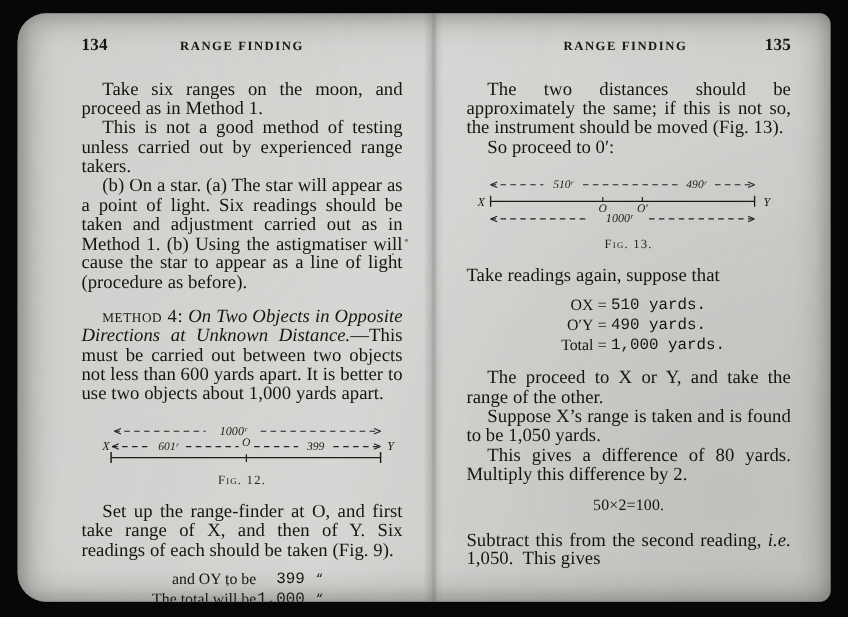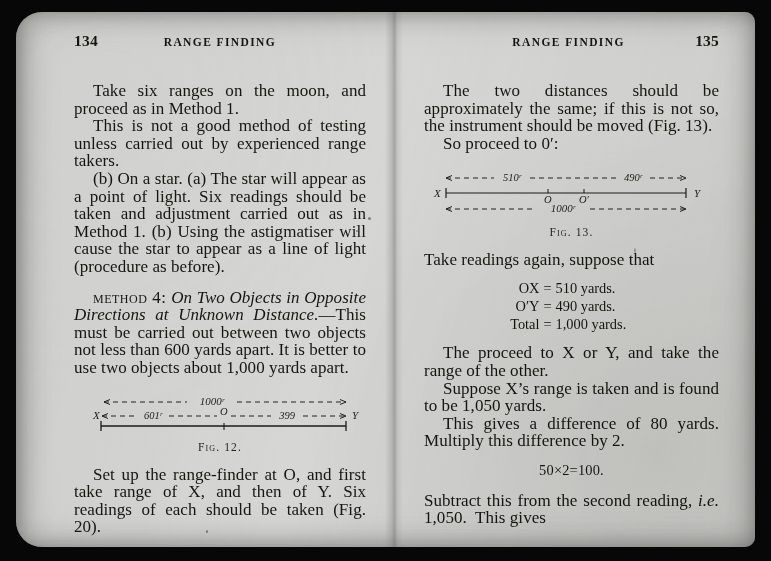--- a/index.html
+++ b/index.html
@@ -88,21 +88,21 @@
     top: 20px;
   }
   #page-left  .page-inner { left: 58px; width: 292px; }
   #page-right .page-inner { left: 30px; width: 295px; }
 
   
   .head {
     display: flex;
     align-items: baseline;
     height: 22px;
-    margin-bottom: 28px;
+    margin-bottom: 18px;
   }
   .folio {
     font-size: 15.5px;
     font-weight: bold;
     letter-spacing: .2px;
   }
   .runhead {
     flex: 1;
     text-align: center;
     font-size: 11.5px;
@@ -147,21 +147,21 @@
   .eqtable {
     margin: 11px 0 11px 0;
     display: flex;
     flex-direction: column;
     align-items: center;
     font-size: 14.4px;
     line-height: 17.8px;
   }
   .eqtable .r { display: flex; white-space: pre; justify-content: center; }
   .eqtable .c1 { text-align: right; }
-  .eqtable .c2 { text-align: left; }
+  .eqtable .c2 { text-align: left; font-family: Liberation Mono, monospace; }
 
   
   .figure { margin: 16px 0 0 0; }
   .figcap {
     text-align: center;
     font-size: 11.5px;
     letter-spacing: 1.1px;
     font-variant: small-caps;
     margin-top: 4px;
     color: #25251c;
@@ -227,21 +227,21 @@
             <text x="146" y="22" font-size="10.5">O</text>
 
             <line x1="27" y1="33" x2="272" y2="33" stroke="#1b1b14" stroke-width="1.3"></line>
             <line x1="27" y1="28" x2="27" y2="38" stroke="#1b1b14" stroke-width="1.3"></line>
             <line x1="272" y1="28" x2="272" y2="38" stroke="#1b1b14" stroke-width="1.3"></line>
             <line x1="150" y1="30" x2="150" y2="37" stroke="#1b1b14" stroke-width="1.1"></line>
           </svg>
           <div class="figcap fig12cap">Fig. 12.</div>
         </div>
 
-        <p class="body gap">Set up the range-finder at O, and first take range of X, and then of Y.  Six readings of each should be taken (Fig. 20).</p>
+        <p class="body gap">Set up the range-finder at O, and first take range of X, and then of Y.  Six readings of each should be taken (Fig. 9).</p>
 
         <div class="eqtable">
           <div class="r">
             <span class="c1" style="width:138px">and OY to be</span>
             <span class="c2" style="width:44px;text-align:right">399</span>
             <span class="c2" style="width:58px;padding-left:10px;font-size:11px">“</span>
           </div>
           <div class="r">
             <span class="c1" style="width:138px">The total will be</span>
             <span class="c2" style="width:44px;text-align:right">1,000</span>

